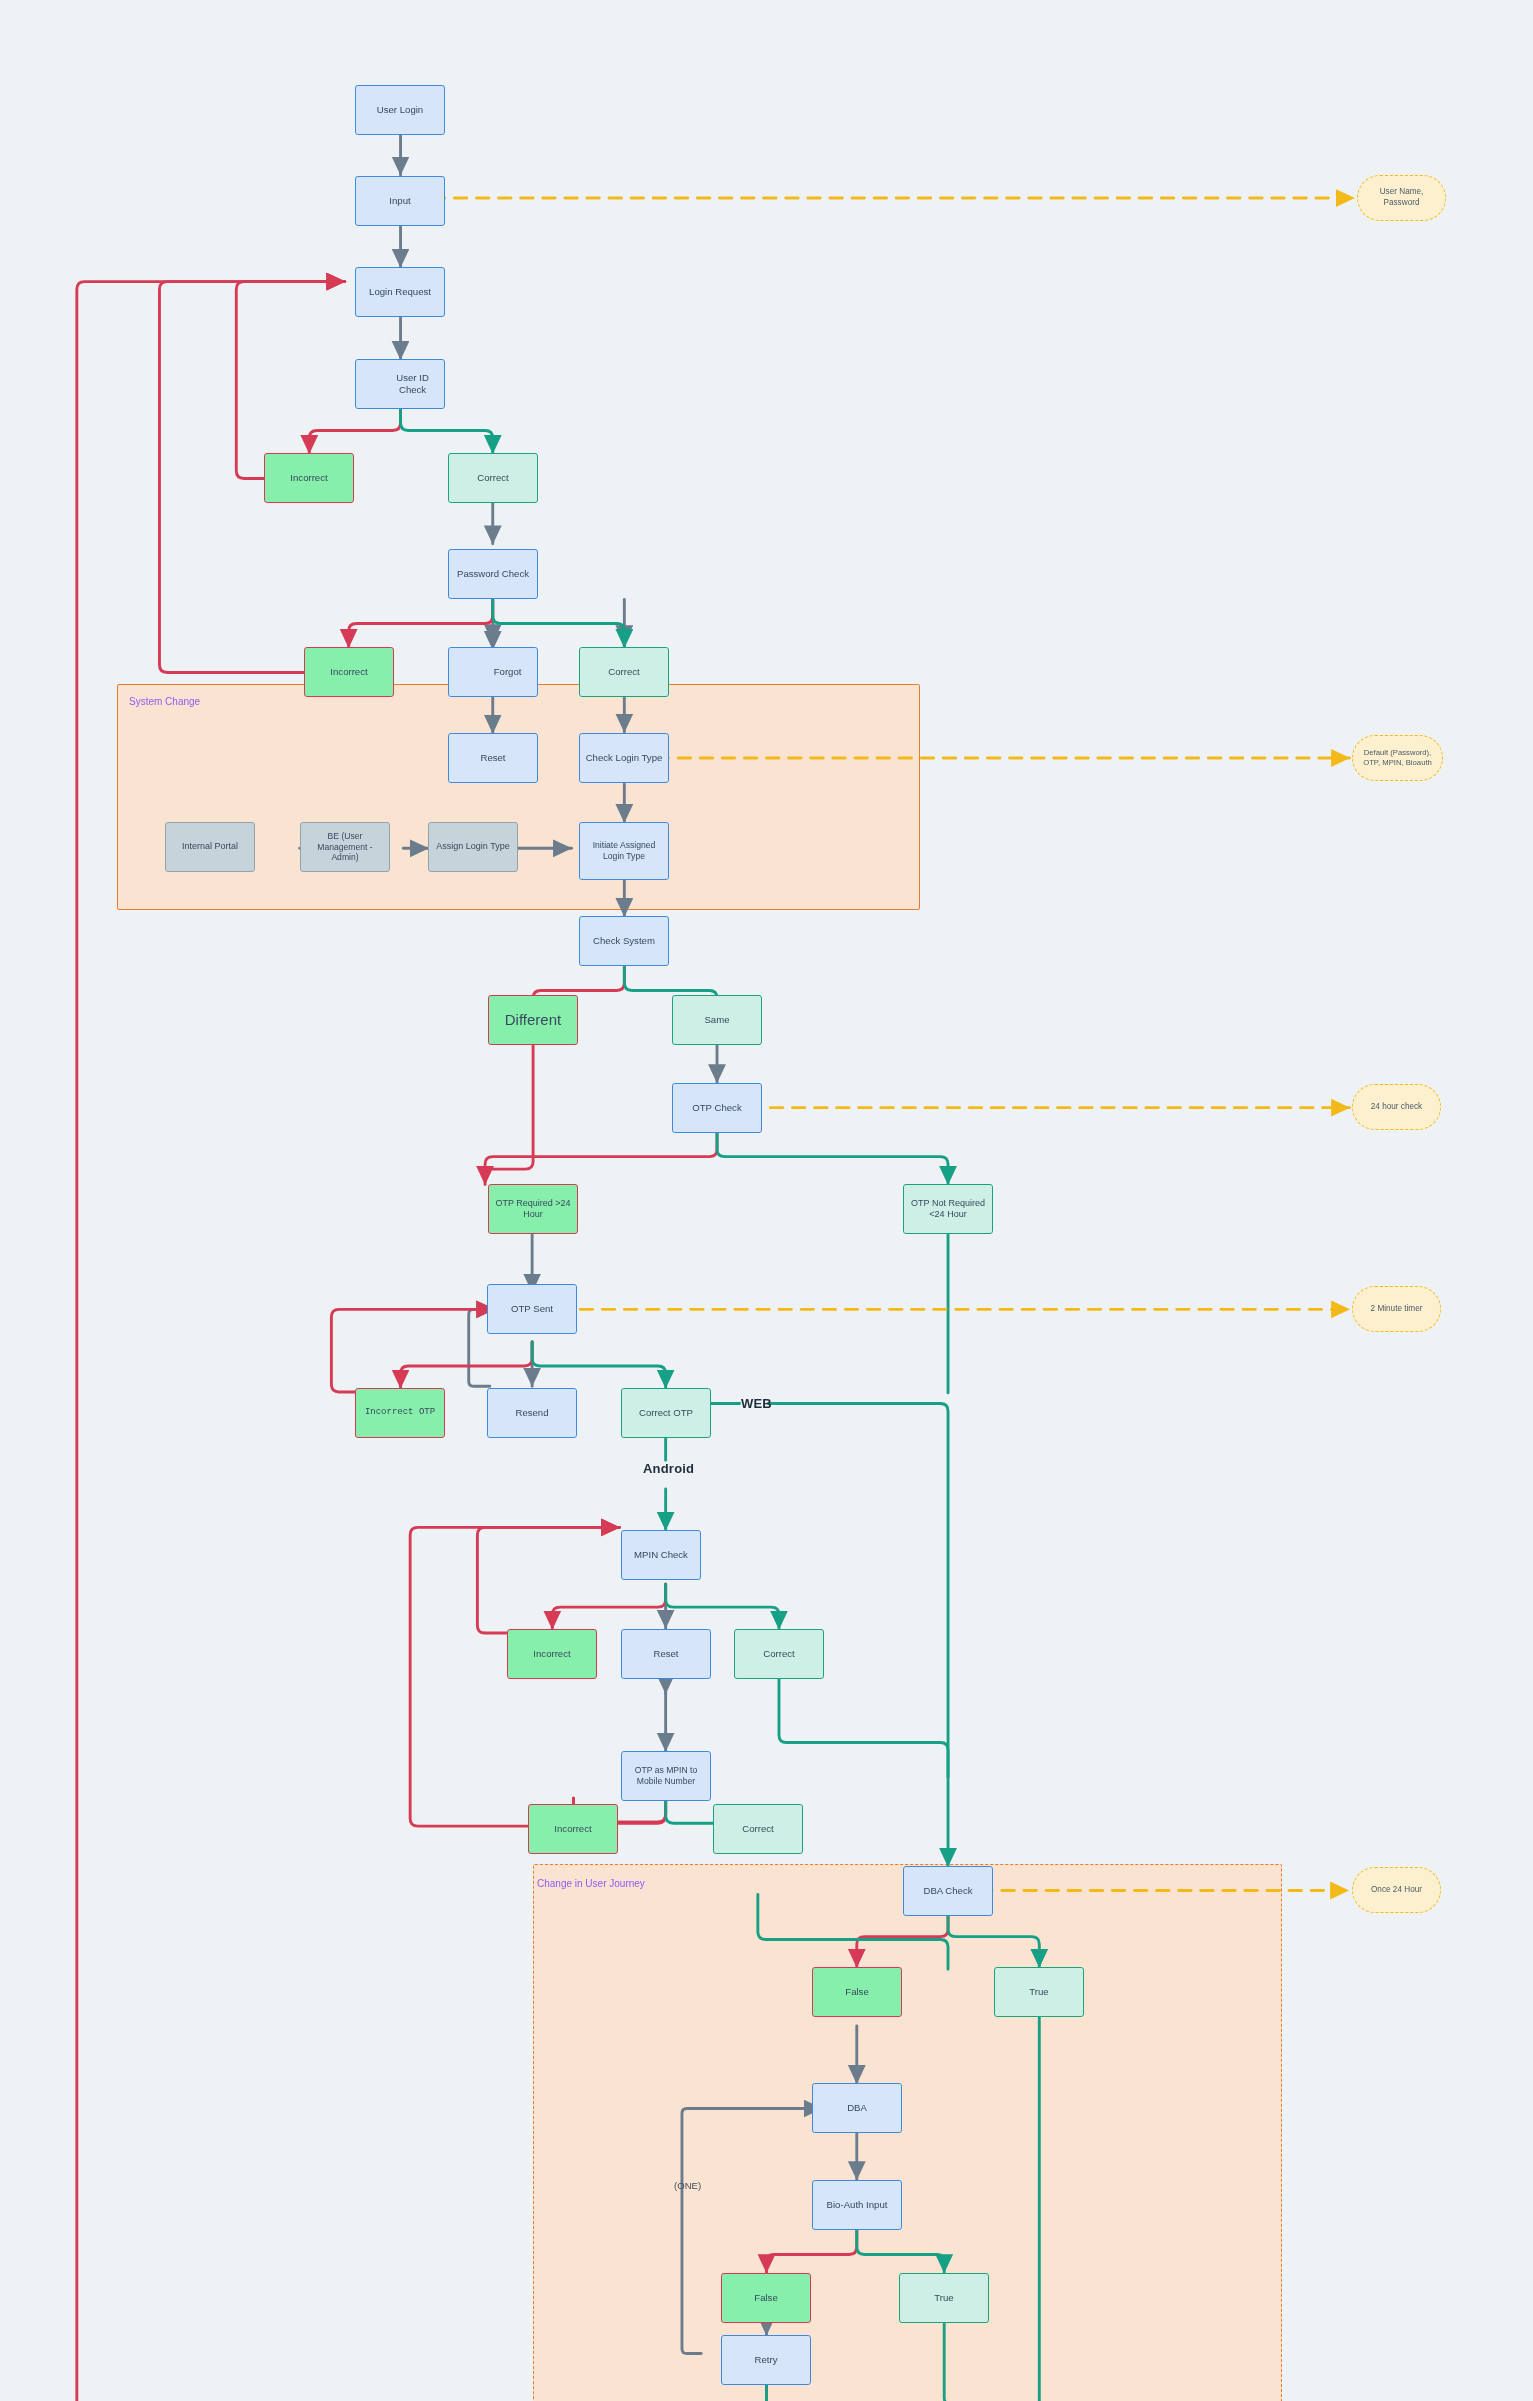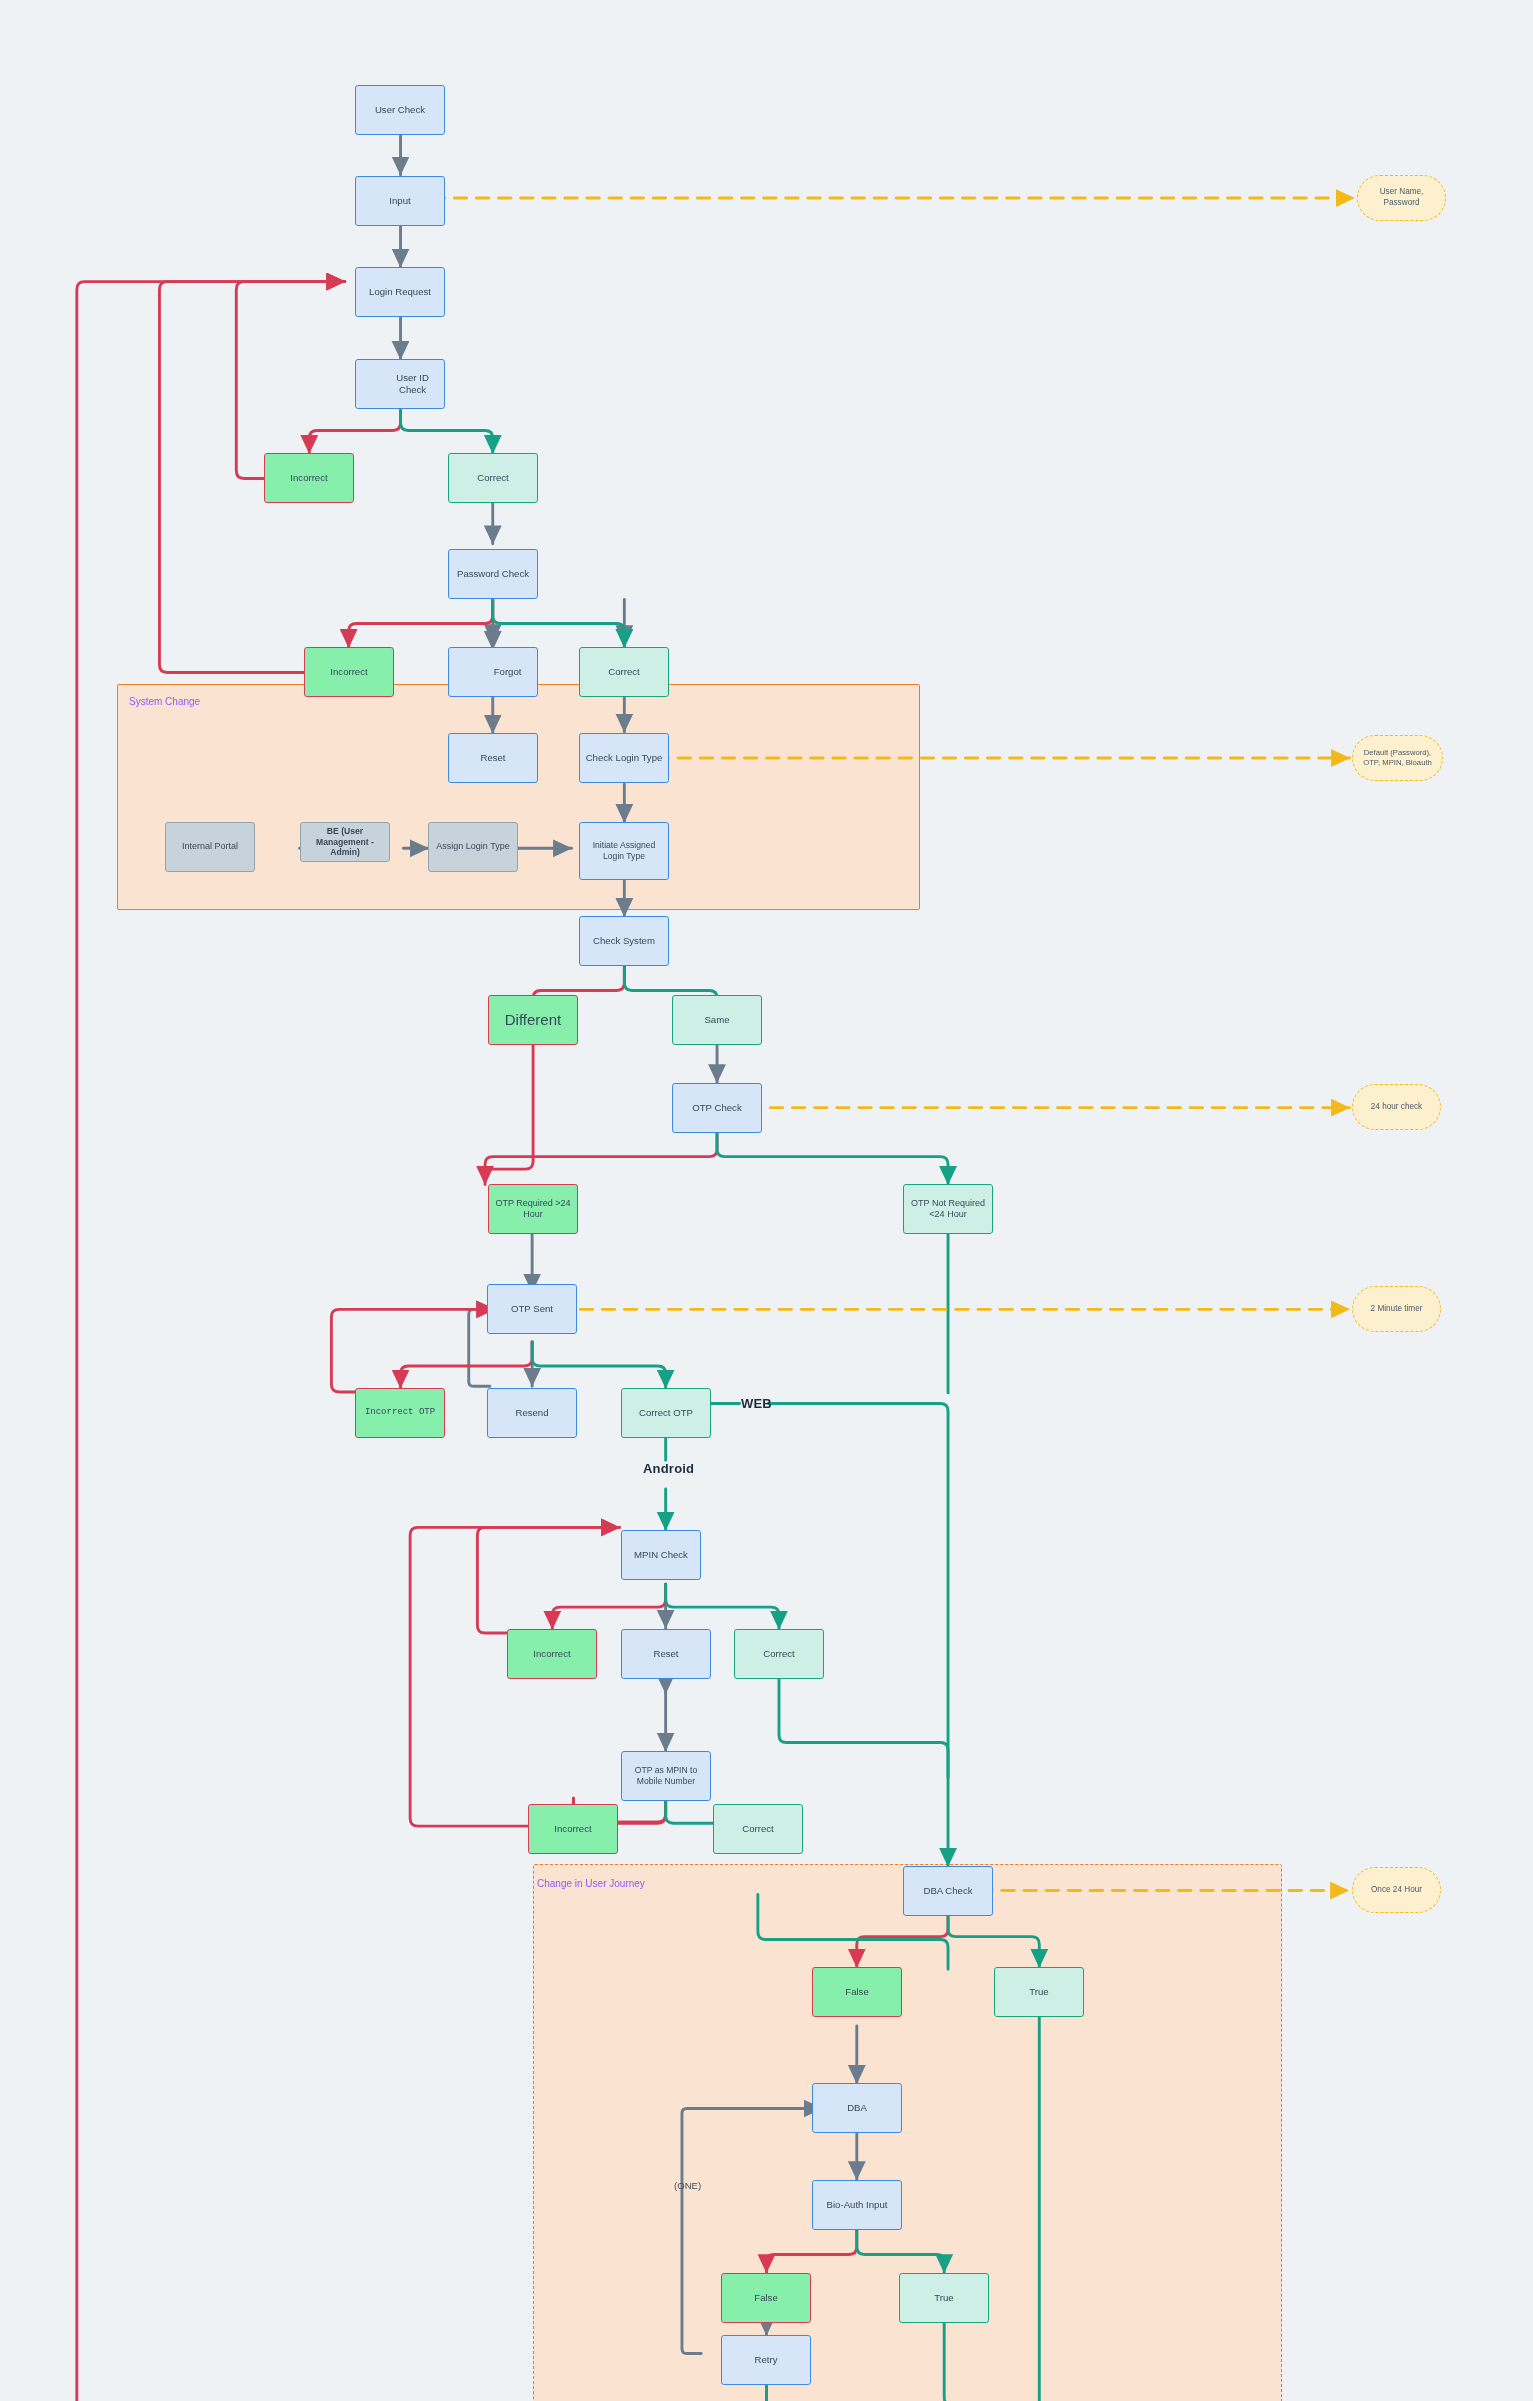--- a/index.html
+++ b/index.html
@@ -166,35 +166,35 @@
       <g stroke="#f2b918" stroke-dasharray="26 20" marker-end="url(#ay)">
         <path d="M900,412 L2820,412"></path>
         <path d="M1366,1578 L2810,1578"></path>
         <path d="M1558,2306 L2810,2306"></path>
         <path d="M1162,2726 L2810,2726"></path>
         <path d="M2040,3936 L2808,3936"></path>
       </g>
     </g>
   </svg>
 
-  <div class="node n-blue" style="left:355px;top:85px;width:90px;height:50px;font-size:9.6px;">User Check</div>
+  <div class="node n-blue" style="left:355px;top:85px;width:90px;height:50px;font-size:9.6px;">User Login</div>
   <div class="node n-blue" style="left:355px;top:176px;width:90px;height:50px;font-size:9.6px;">Input</div>
   <div class="node n-blue" style="left:355px;top:267px;width:90px;height:50px;font-size:9.6px;">Login Request</div>
   <div class="node n-blue" style="left:355px;top:359px;width:90px;height:50px;font-size:9.6px;padding-left:28px;">User ID Check</div>
   <div class="node n-red" style="left:264px;top:453px;width:90px;height:50px;font-size:9.6px;">Incorrect</div>
   <div class="node n-green" style="left:448px;top:453px;width:90px;height:50px;font-size:9.6px;">Correct</div>
   <div class="node n-blue" style="left:448px;top:549px;width:90px;height:50px;font-size:9.6px;">Password Check</div>
   <div class="node n-red" style="left:304px;top:647px;width:90px;height:50px;font-size:9.6px;">Incorrect</div>
   <div class="node n-blue" style="left:448px;top:647px;width:90px;height:50px;font-size:9.6px;padding-left:32px;">Forgot</div>
   <div class="node n-green" style="left:579px;top:647px;width:90px;height:50px;font-size:9.6px;">Correct</div>
 
   <div class="node n-blue" style="left:448px;top:733px;width:90px;height:50px;font-size:9.6px;">Reset</div>
   <div class="node n-blue" style="left:579px;top:733px;width:90px;height:50px;font-size:9.6px;">Check Login Type</div>
   <div class="node n-gray" style="left:165px;top:822px;width:90px;height:50px;font-size:9px;">Internal Portal</div>
-  <div class="node n-gray" style="left:300px;top:822px;width:90px;height:40px;font-size:8.6px;font-weight:bold;">BE (User Management - Admin)</div>
+  <div class="node n-gray" style="left:300px;top:822px;width:90px;height:50px;font-size:8.6px;">BE (User Management - Admin)</div>
   <div class="node n-gray" style="left:428px;top:822px;width:90px;height:50px;font-size:9px;">Assign Login Type</div>
   <div class="node n-blue" style="left:579px;top:822px;width:90px;height:58px;font-size:8.6px;">Initiate Assigned Login Type</div>
 
   <div class="node n-blue" style="left:579px;top:916px;width:90px;height:50px;font-size:9.6px;">Check System</div>
   <div class="node n-red" style="left:488px;top:995px;width:90px;height:50px;font-size:15px;">Different</div>
   <div class="node n-green" style="left:672px;top:995px;width:90px;height:50px;font-size:9.6px;">Same</div>
   <div class="node n-blue" style="left:672px;top:1083px;width:90px;height:50px;font-size:9.6px;">OTP Check</div>
   <div class="node n-red" style="left:488px;top:1184px;width:90px;height:50px;font-size:9px;">OTP Required &gt;24 Hour</div>
   <div class="node n-green" style="left:903px;top:1184px;width:90px;height:50px;font-size:9px;">OTP Not Required &lt;24 Hour</div>
 

